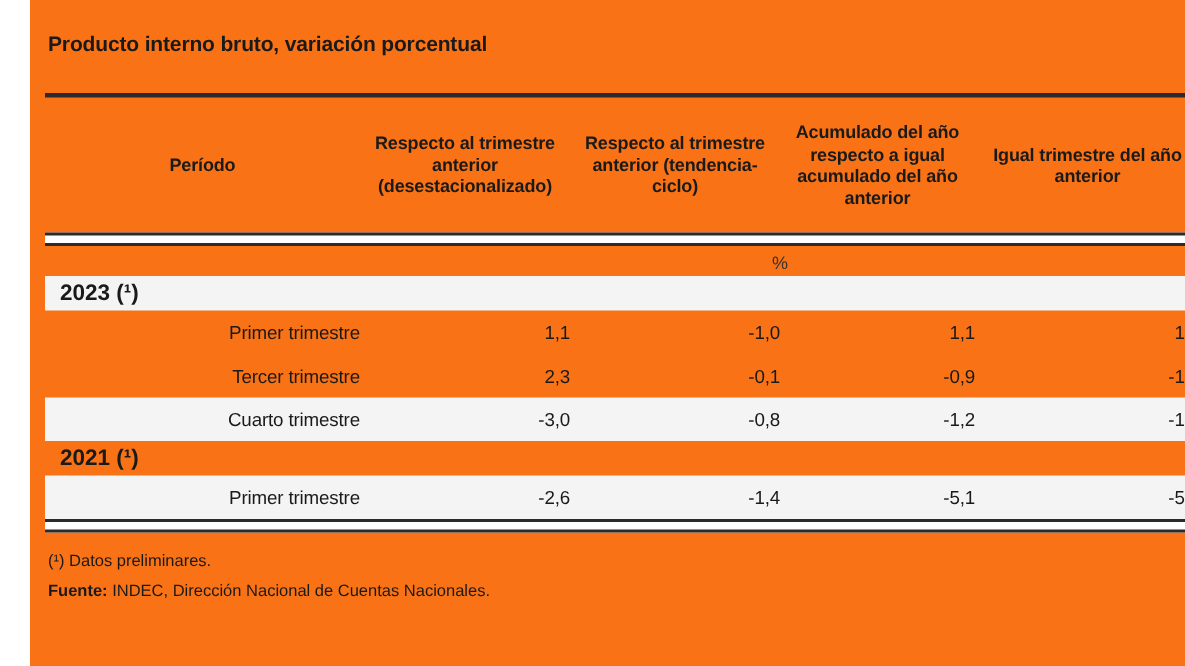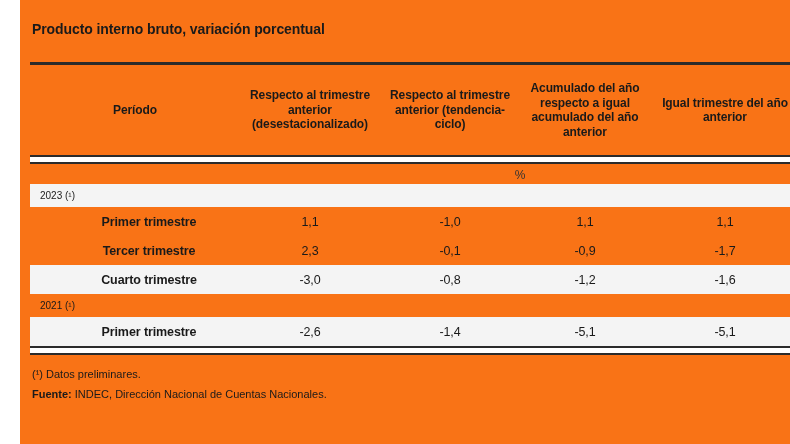--- a/index.html
+++ b/index.html
@@ -53,32 +53,31 @@
     font-size:12px;
     font-weight:400;
     color:#333333;
     padding-top:2px;
   }
   .trow{height:29px;font-size:12.5px;}
   .trow.group-row{height:23px;}
   .trow.shade{background:#f4f4f4;}
   .cell{padding:0;}
   .period{
-    text-align:center;
+    text-align:right;
     padding-left:28px;
     letter-spacing:-0.1px;
-    font-weight:bold;
   }
   .group-label{
-    font-weight:400;
+    font-weight:700;
     padding-left:10px;
-    font-size:10px;
+    font-size:15px;
   }
   .num{
-    text-align:center;
+    text-align:right;
     font-weight:400;
     letter-spacing:-0.1px;
   }
   .footnotes{
     margin:12px 0 0 12px;
     font-size:11px;
     line-height:15px;
   }
   .footnote-line{margin:0 0 5px 0;}
   .source-label{font-weight:700;}

